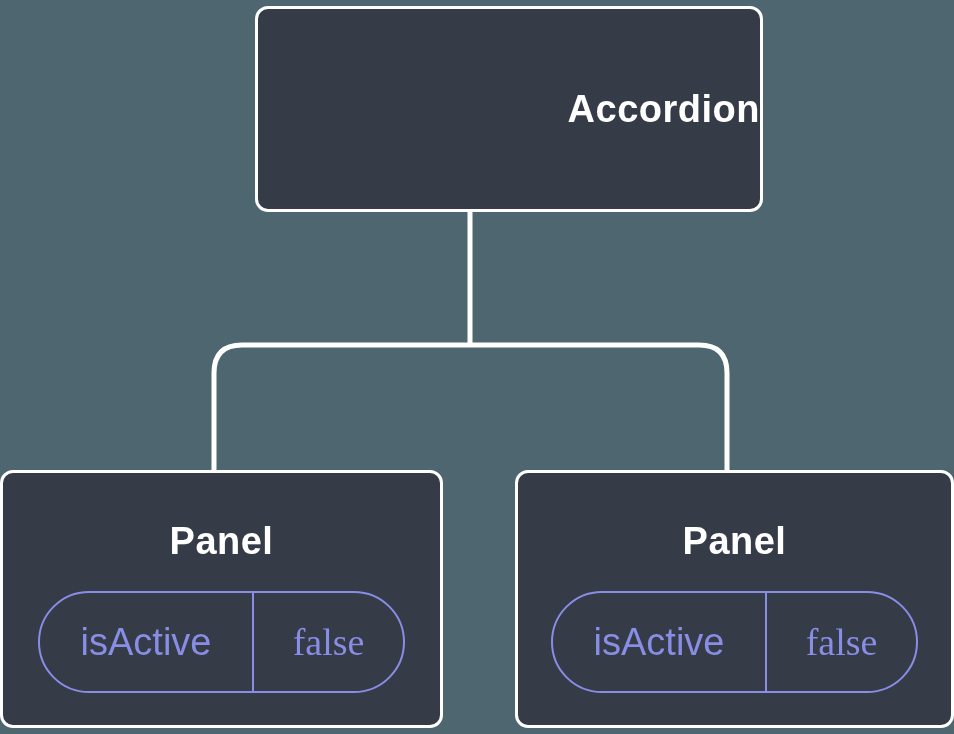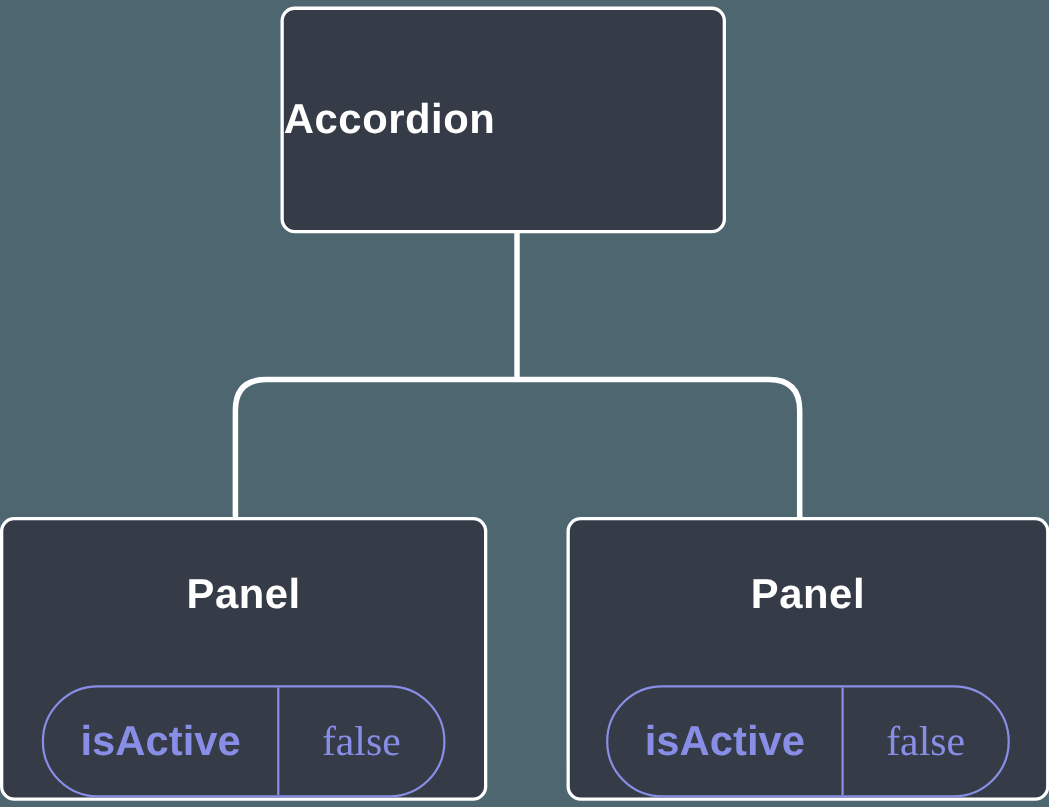--- a/index.html
+++ b/index.html
@@ -30,32 +30,31 @@
     border-radius: 13px;
   }
   .node-title {
     color: #ffffff;
     font-size: 38px;
     font-weight: 600;
     letter-spacing: 0.5px;
   }
   .node-root {
     left: 255px; top: 6px;
-    width: 405px; height: 206px;
+    width: 508px; height: 206px;
     display: flex;
     align-items: center;
-    justify-content: flex-start;
+    justify-content: flex-end;
   }
   .node-panel {
     top: 470px;
     height: 258px;
     display: flex;
     flex-direction: column;
     align-items: center;
-    gap: 32px;
   }
   .node-panel-left  { left: 0;    width: 443px; }
   .node-panel-right { left: 515px; width: 439px; }
   .node-panel .node-title {
     margin-top: 40px;
     line-height: 56px;
   }
   .state-pill {
     margin-top: 22px;
     box-sizing: border-box;
@@ -68,21 +67,20 @@
     font-size: 38px;
     font-weight: 400;
   }
   .state-name {
     box-sizing: border-box;
     width: 214px;
     display: flex;
     align-items: center;
     justify-content: center;
     border-right: 2.5px solid var(--accent, #888ee5);
-    font-weight: bold;
   }
   .state-value {
     flex: 1;
     display: flex;
     align-items: center;
     justify-content: center;
     font-family: Liberation Serif, serif;
   }
 </style>
 </head>

